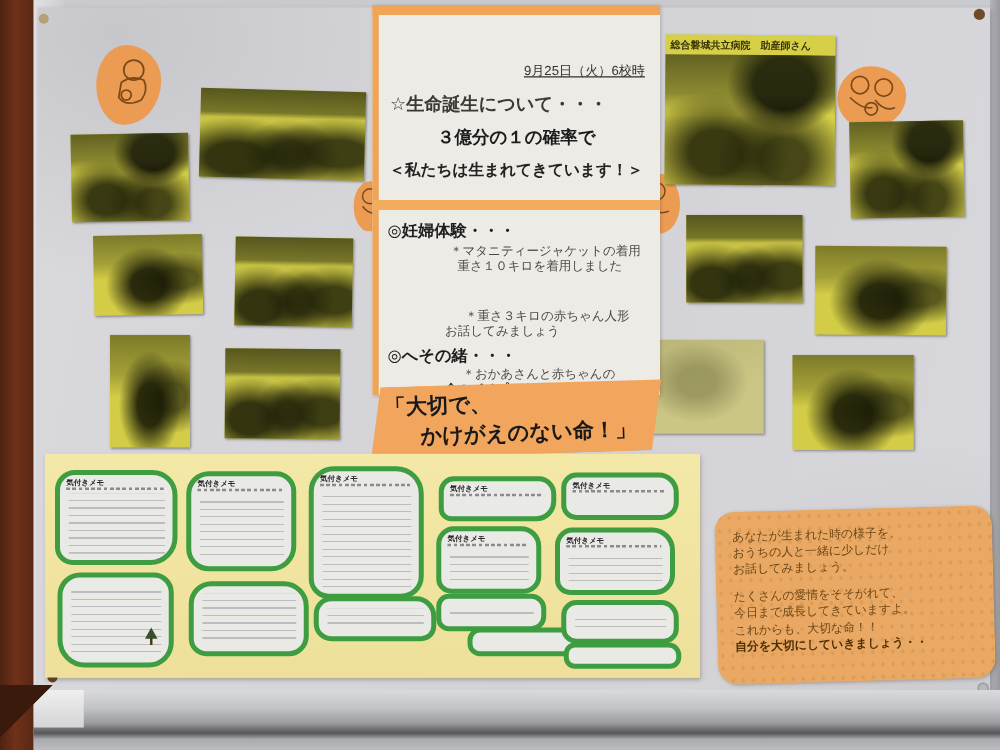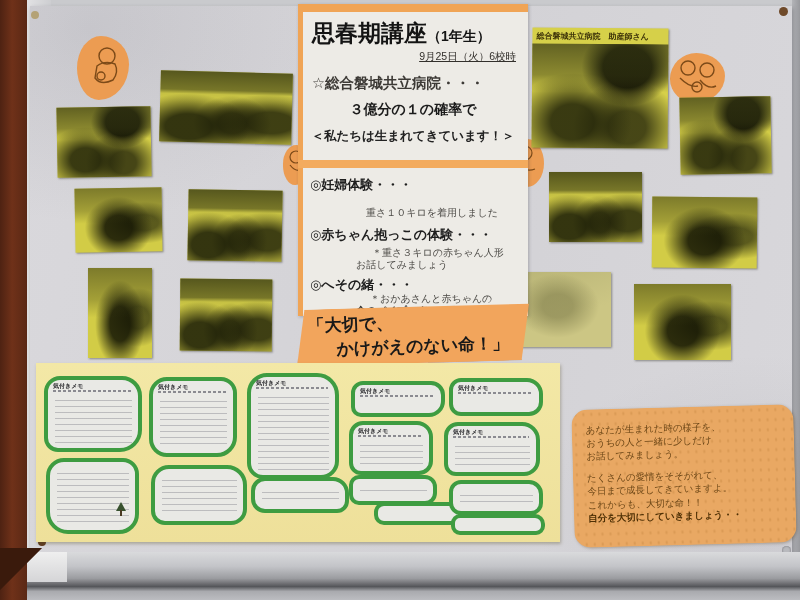--- a/index.html
+++ b/index.html
@@ -174,31 +174,30 @@
   </div>
   <div class="photo ph-screen" style="left:680px;top:97px;width:91px;height:77px;transform:rotate(-1deg);"></div>
   <div class="photo ph-room" style="left:549px;top:172px;width:93px;height:70px;"></div>
   <div class="photo ph-figure" style="left:652px;top:197px;width:105px;height:71px;transform:rotate(0.5deg);"></div>
   <div class="photo ph-pale" style="left:514px;top:272px;width:97px;height:75px;"></div>
   <div class="photo ph-figure" style="left:634px;top:284px;width:97px;height:76px;"></div>
 
   <div class="panel">
     <div class="panel-topbar"></div>
     <div class="panel-leftbar"></div>
-    <div class="p-title"><span>思春期講座</span><span class="grade">（1年生）</span></div>
     <div class="p-date">9月25日（火）6校時</div>
-    <div class="p-intro1">☆総合磐城共立病院・・・</div>
+    <div class="p-intro1">☆生命誕生について・・・</div>
     <div class="p-intro2">３億分の１の確率で</div>
     <div class="p-intro3">＜私たちは生まれてきています！＞</div>
     <div class="panel-divider"></div>
 
     <div class="p-item-h" style="top:172px;">◎妊婦体験・・・</div>
+    <div class="p-item-d" style="left:62px;top:190px;">＊マタニティージャケットの着用</div>
     <div class="p-item-d" style="left:68px;top:202px;">重さ１０キロを着用しました</div>
 
-    <div class="p-item-h" style="top:222px;">◎赤ちゃん抱っこの体験・・・</div>
     <div class="p-item-d" style="left:74px;top:242px;">＊重さ３キロの赤ちゃん人形</div>
     <div class="p-item-d" style="left:58px;top:254px;">お話してみましょう</div>
 
     <div class="p-item-h" style="top:272px;">◎へその緒・・・</div>
     <div class="p-item-d" style="left:72px;top:288px;">＊おかあさんと赤ちゃんの</div>
     <div class="p-item-d" style="left:58px;top:300px;font-weight:bold;color:#2a2a28;">命のパイプです</div>
   </div>
 
   <div class="slogan">
     <div class="l1">「大切で、</div>

